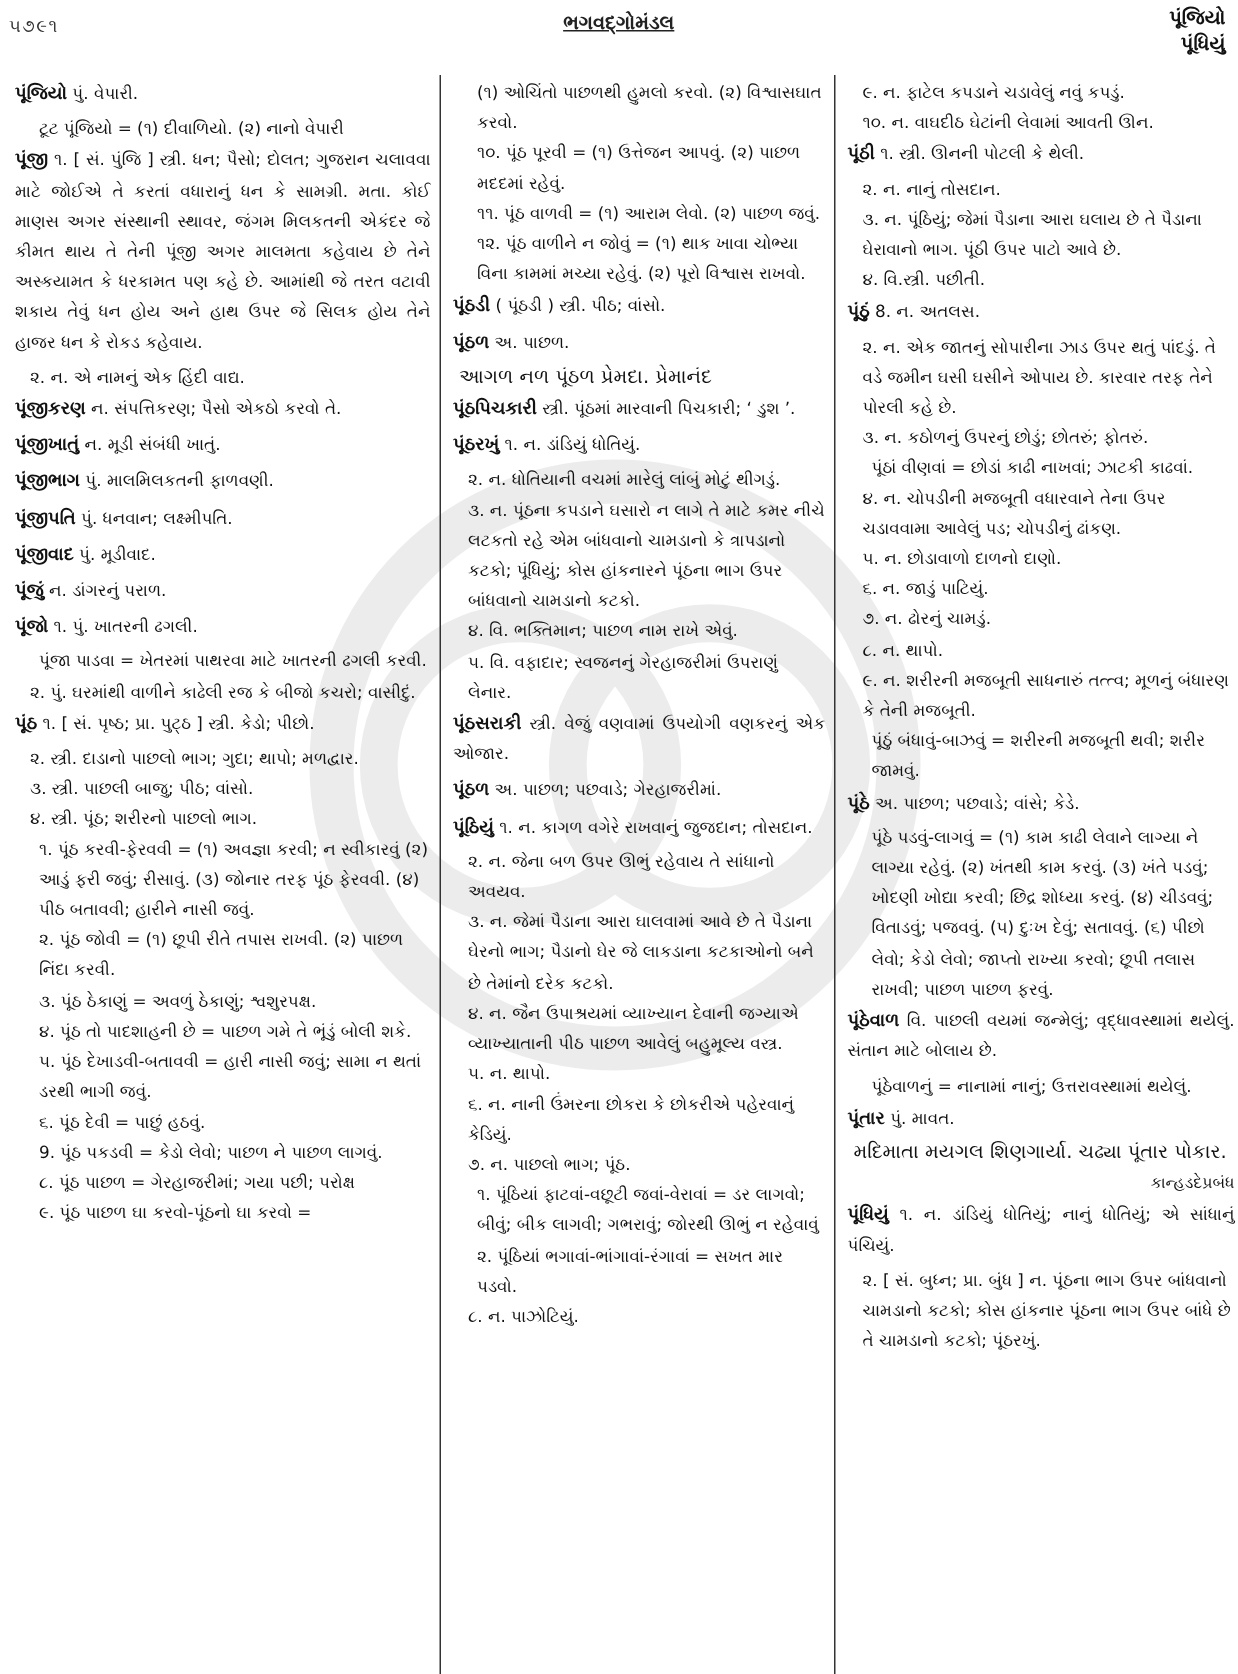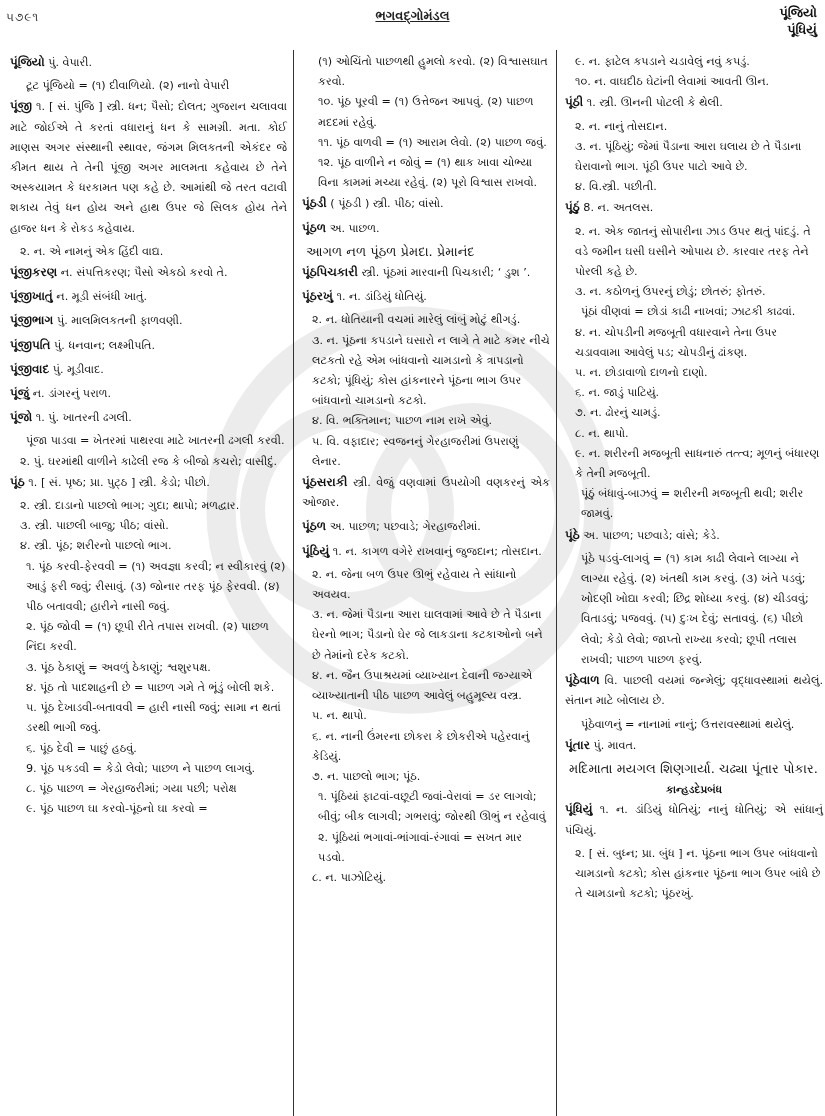--- a/index.html
+++ b/index.html
@@ -12,21 +12,21 @@
   .guide-words { position: absolute; right: 8px; top: 4px; text-align: right; font-size: 13px; font-weight: bold; line-height: 17px; color: #111; }
   .columns { position: absolute; top: 50px; left: 4px; width: 825px; height: 1066px; display: flex; }
   .col { overflow: hidden; padding: 2px 6px 0 6px; font-size: 11.2px; line-height: 20.2px; }
   .col-1 { width: 290px; border-right: 1px solid #333; }
   .col-2 { width: 263px; border-right: 1px solid #333; padding-left: 8px; }
   .col-3 { width: 272px; padding-left: 8px; }
   .entry { margin-bottom: 3px; text-align: justify; }
   .hw { font-weight: bold; font-size: 12px; }
   .sub { padding-left: 10px; }
   .ex { padding-left: 16px; }
-  .cite { text-align: center; font-weight: bold; font-size: 10.5px; }
+  .cite { text-align: right; font-weight: normal; font-size: 10.5px; }
   .quote { font-size: 13px; padding-left: 4px; }
 </style>
 </head>
 <body>
 
 <svg class="watermark" viewBox="0 0 200 200">
   <circle cx="100" cy="100" r="90" fill="none" stroke="#000" stroke-width="14"></circle>
   <circle cx="70" cy="100" r="45" fill="none" stroke="#000" stroke-width="12"></circle>
   <circle cx="130" cy="100" r="45" fill="none" stroke="#000" stroke-width="12"></circle>
 </svg>

